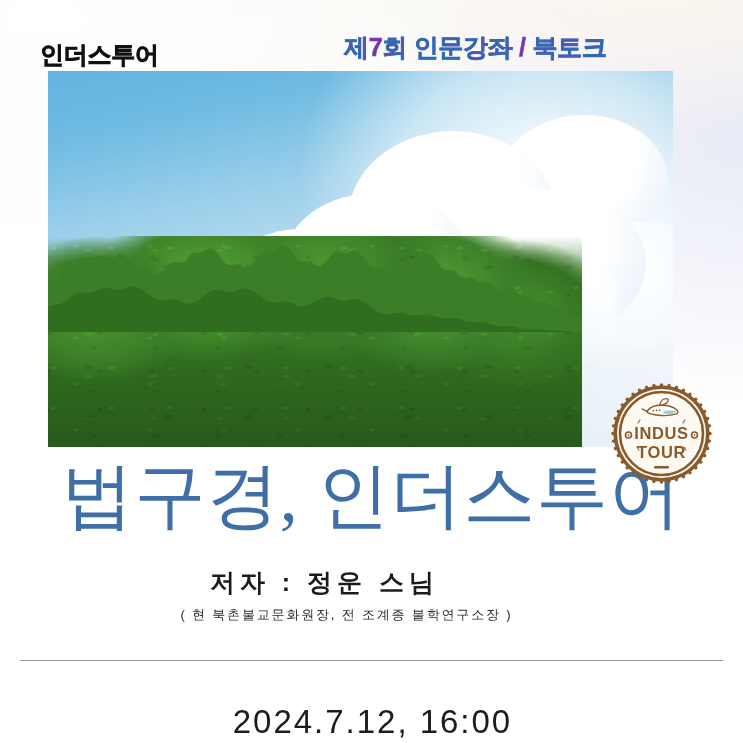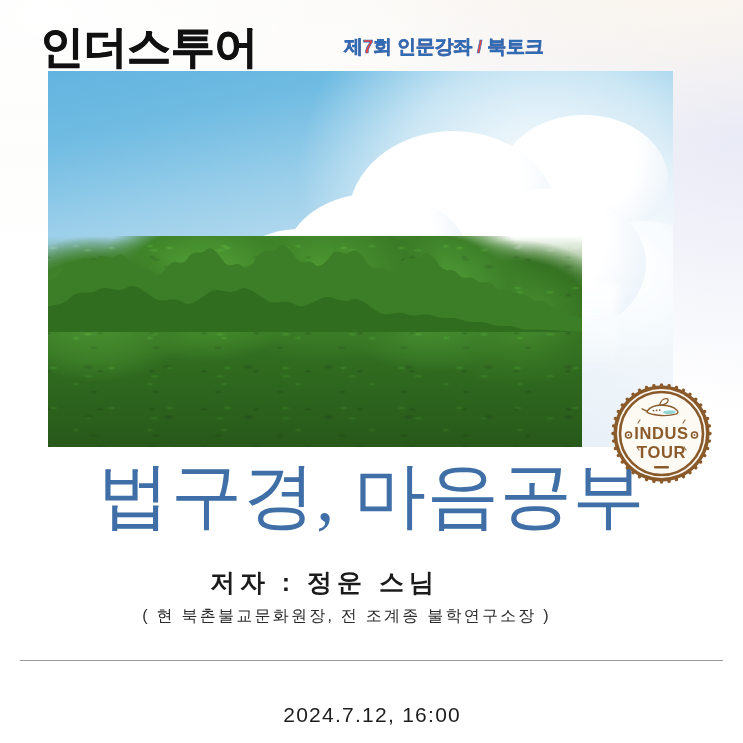--- a/index.html
+++ b/index.html
@@ -38,38 +38,38 @@
     top: 24px;
     left: 0;
     width: 743px;
     height: 48px;
     z-index: 6;
   }
 
   .brand-logo {
     position: absolute;
     left: 40px;
-    top: 0;
-    font-size: 44px;
+    top: 8px;
+    font-size: 24px;
     font-weight: 900;
     letter-spacing: -0.01em;
     color: #111111;
     line-height: 46px;
     white-space: nowrap;
     -webkit-text-stroke: 0.7px #111111;
   }
 
   .event-tag {
     position: absolute;
     left: 344px;
     top: 0;
-    font-size: 19px;
+    font-size: 25px;
     font-weight: 900;
     letter-spacing: -0.012em;
-    color: #ef4444;
+    color: #a21caf;
     line-height: 46px;
     white-space: nowrap;
     -webkit-text-stroke: 0.6px #2f6cb5;
   }
 
   
   .photo-frame {
     position: absolute;
     left: 48px;
     top: 71px;
@@ -217,21 +217,21 @@
     white-space: nowrap;
     z-index: 5;
   }
 
   .author-sub {
     position: absolute;
     top: 606px;
     left: 0;
     width: 643px;
     text-align: center;
-    font-size: 16px;
+    font-size: 13px;
     font-weight: 400;
     letter-spacing: 0.14em;
     text-indent: 0.14em;
     color: #2a2a2a;
     white-space: nowrap;
     z-index: 5;
     padding-left: 48px;
   }
 
   
@@ -244,21 +244,21 @@
     background: #9a9a9a;
     z-index: 5;
   }
 
   .event-date {
     position: absolute;
     top: 703px;
     left: 0;
     width: 743px;
     text-align: center;
-    font-size: 21px;
+    font-size: 33px;
     font-weight: 400;
     letter-spacing: 0.06em;
     text-indent: 0.06em;
     color: #1d1d1d;
     white-space: nowrap;
     z-index: 5;
   }
 </style>
 </head>
 <body>
@@ -395,21 +395,21 @@
         <g stroke="#8a5a2b" stroke-width="1.3" stroke-linecap="round" opacity="0.85">
           <line x1="27" y1="40" x2="29" y2="37"></line>
           <line x1="72" y1="40" x2="74" y2="37"></line>
           <line x1="26" y1="64" x2="28" y2="67"></line>
           <line x1="73" y1="64" x2="75" y2="67"></line>
         </g>
       </g>
     </svg>
   </div>
 
-  <div class="main-title">법구경, 마음공부</div>
+  <div class="main-title">법구경, 인더스투어</div>
 
   <div class="author-line">저자 : 정운 스님</div>
 
   <div class="author-sub">( 현  북촌불교문화원장,  전  조계종  불학연구소장 )</div>
 
   <div class="divider"></div>
 
   <div class="event-date">2024.7.12, 16:00</div>
 
 </div>

